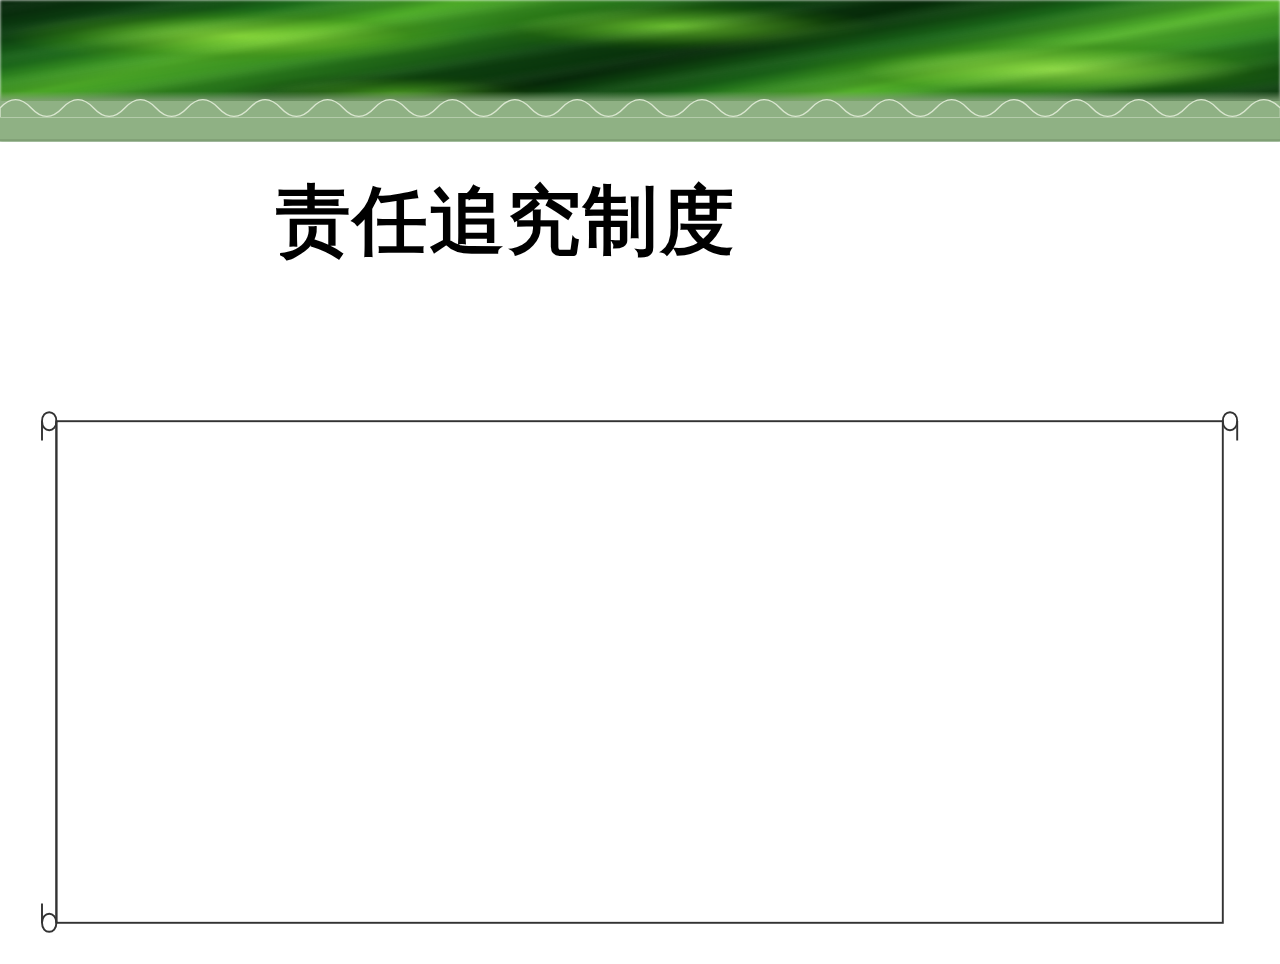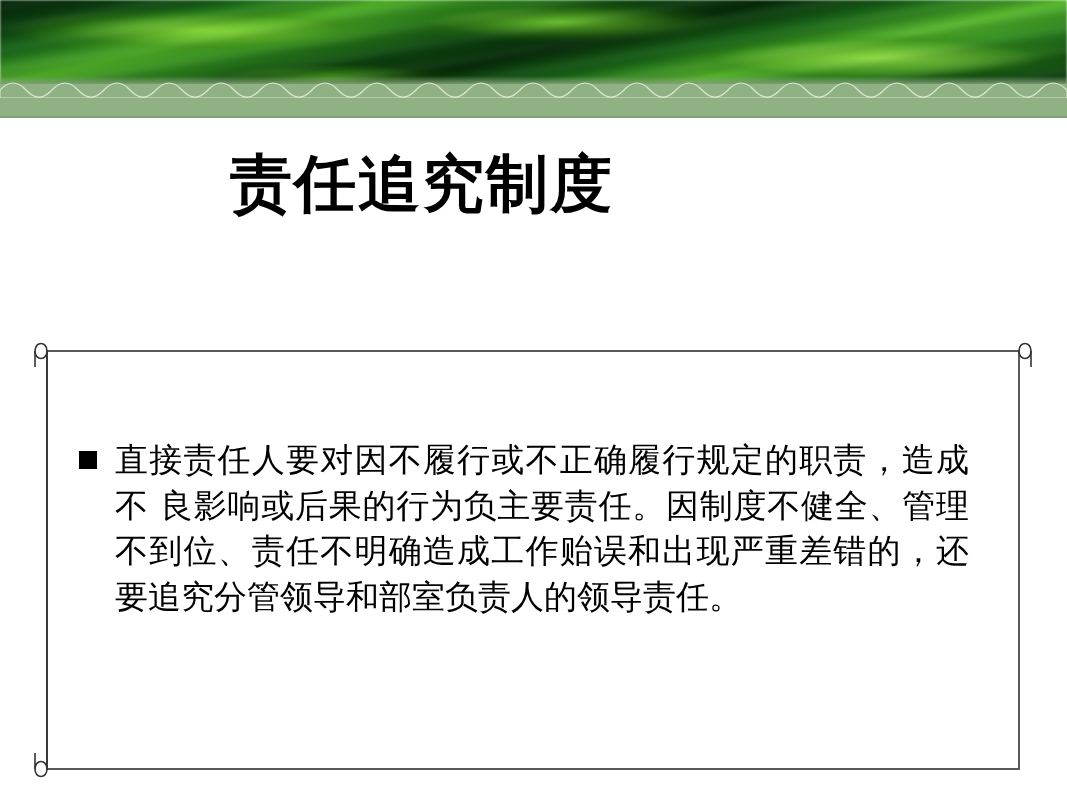--- a/index.html
+++ b/index.html
@@ -187,21 +187,15 @@
 
       <path d="M990,14 C990,4 1002,4 1002,14 C1002,24 990,24 990,14" fill="none" stroke="#333333" stroke-width="1.6"></path>
       <path d="M1002,14 L1002,30" fill="none" stroke="#333333" stroke-width="1.6"></path>
 
       <path d="M18,432 C18,442 6,442 6,432 C6,422 18,422 18,432" fill="none" stroke="#333333" stroke-width="1.6"></path>
       <path d="M6,432 L6,416" fill="none" stroke="#333333" stroke-width="1.6"></path>
 
       <path d="M18,14 L18,432" fill="none" stroke="#333333" stroke-width="1.6"></path>
     </svg>
 
-    <div class="content">
-      <div class="bullet-row">
-        <span class="bullet-marker"></span>
-        <span class="bullet-text">直接责任人要对因不履行或不正确履行规定的职责，造成不 良影响或后果的行为负主要责任。因制度不健全、管理不到位、责任不明确造成工作贻误和出现严重差错的，还要追究分管领导和部室负责人的领导责任。</span>
-      </div>
-    </div>
   </div>
 
 </div>
 
 </body></html>

